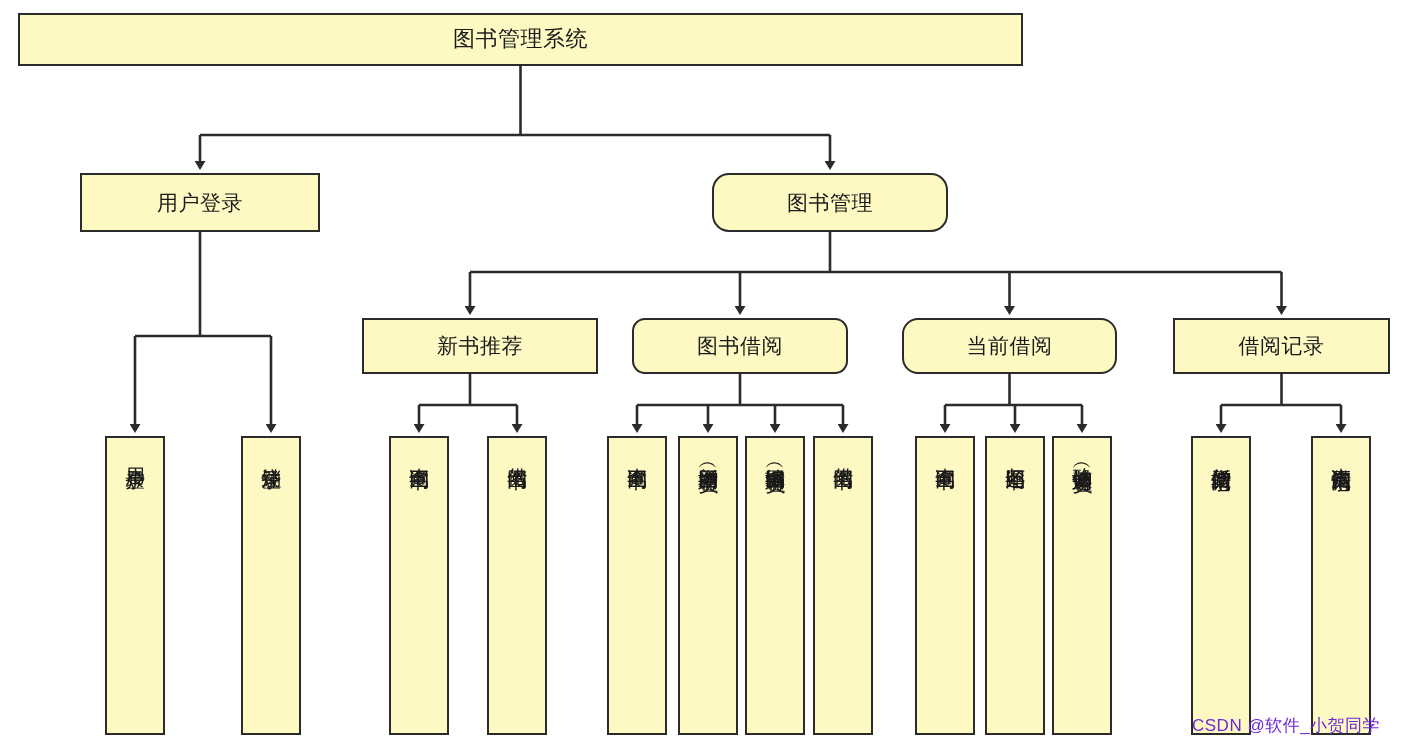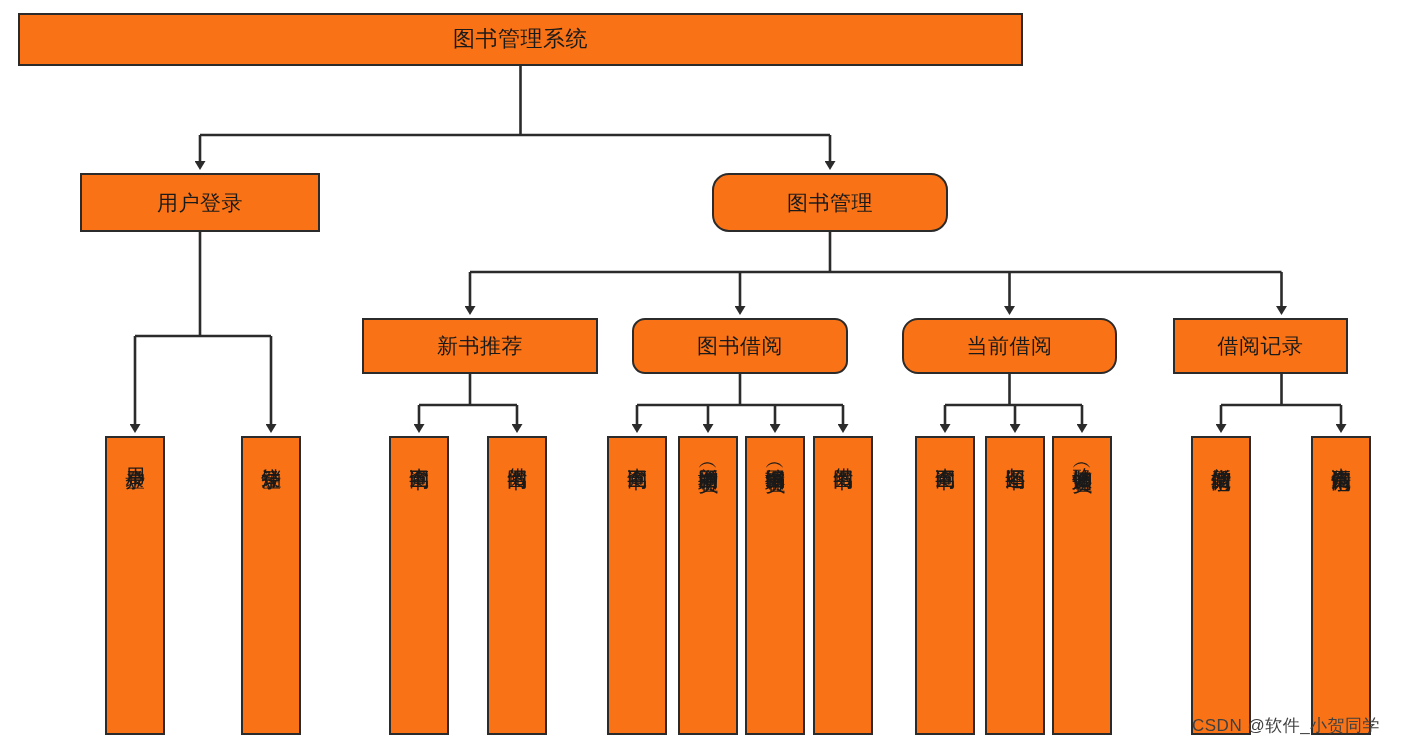--- a/index.html
+++ b/index.html
@@ -22,21 +22,21 @@
     left: 0;
     top: 0;
     width: 1405px;
     height: 747px;
     pointer-events: none;
   }
   .node {
     position: absolute;
     box-sizing: border-box;
     border: 2px solid #2b2b2b;
-    background: #f97316;
+    background: #fef9c3;
     display: flex;
     align-items: center;
     justify-content: center;
     color: #1a1a1a;
   }
   .node.horiz {
     font-size: 21px;
     letter-spacing: 0.5px;
     line-height: 1.2;
   }
@@ -53,21 +53,21 @@
     text-orientation: upright;
     font-size: 20px;
     line-height: 1.18;
     letter-spacing: 1px;
     white-space: nowrap;
     color: #1a1a1a;
   }
   .watermark {
     position: absolute;
     font-size: 17px;
-    color: #404040;
+    color: #6d28d9;
     white-space: nowrap;
     letter-spacing: 0.5px;
   }
 </style>
 </head>
 <body>
 
 <div id="canvas">
 
   <svg id="edges" viewBox="0 0 1405 747">
@@ -125,21 +125,21 @@
       </div>
       <div class="node horiz" style="left: 362px; top: 318px; width: 236px; height: 56px;">
         <span>新书推荐</span>
       </div>
       <div class="node horiz" style="left: 632px; top: 318px; width: 216px; height: 56px; border-radius: 13px;">
         <span>图书借阅</span>
       </div>
       <div class="node horiz" style="left: 902px; top: 318px; width: 215px; height: 56px; border-radius: 16px;">
         <span>当前借阅</span>
       </div>
-      <div class="node horiz" style="left: 1173px; top: 318px; width: 175px; height: 56px;">
+      <div class="node horiz" style="left: 1173px; top: 318px; width: 217px; height: 56px;">
         <span>借阅记录</span>
       </div>
       <div class="node vert" style="left: 105px; top: 436px; width: 60px; height: 299px;">
         <span class="vtext">用户登录</span>
       </div>
       <div class="node vert" style="left: 241px; top: 436px; width: 60px; height: 299px;">
         <span class="vtext">注销登录</span>
       </div>
       <div class="node vert" style="left: 389px; top: 436px; width: 60px; height: 299px;">
         <span class="vtext">查询图书</span>

